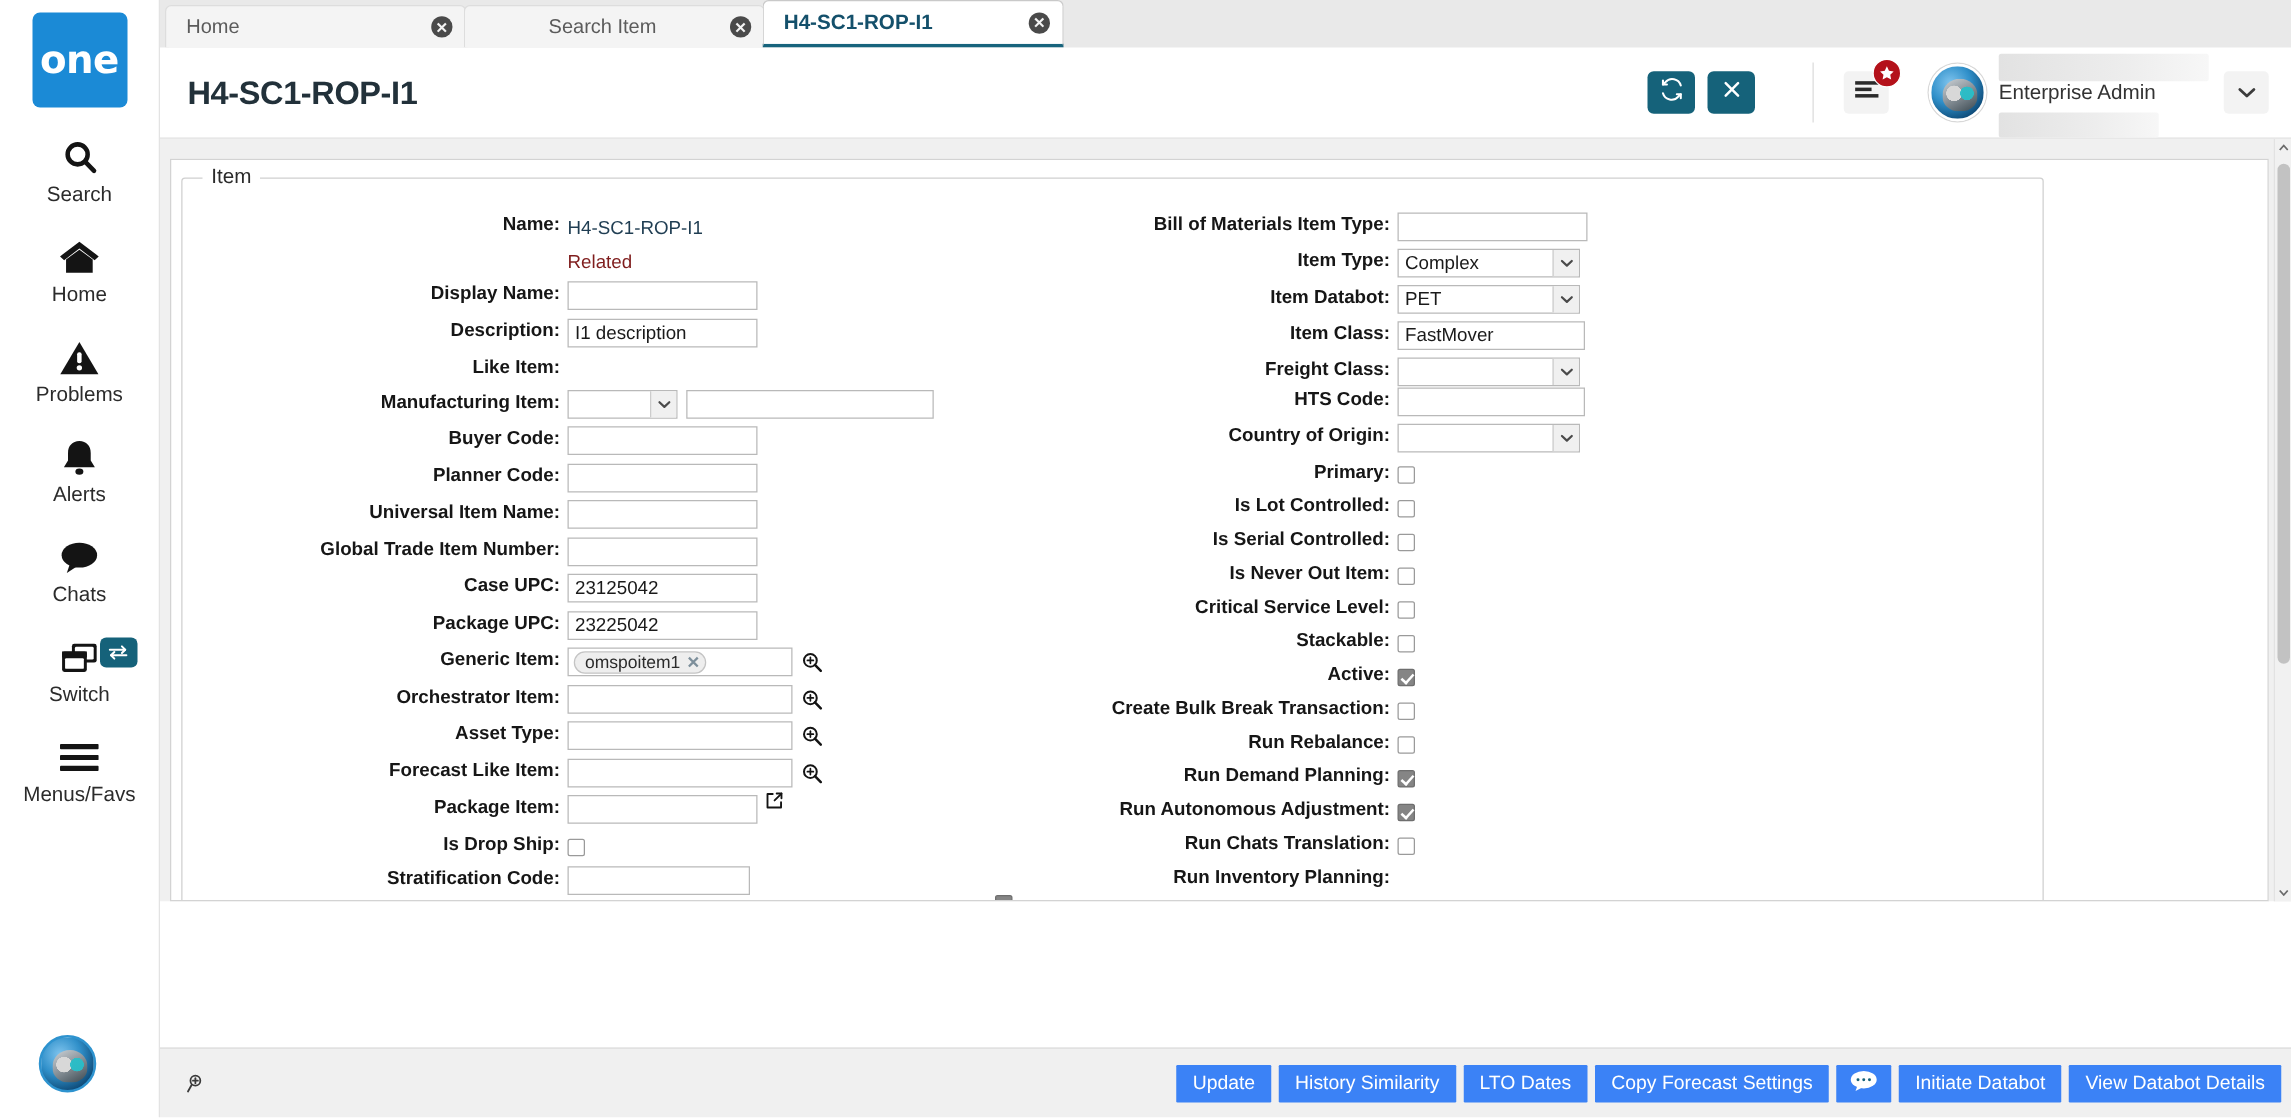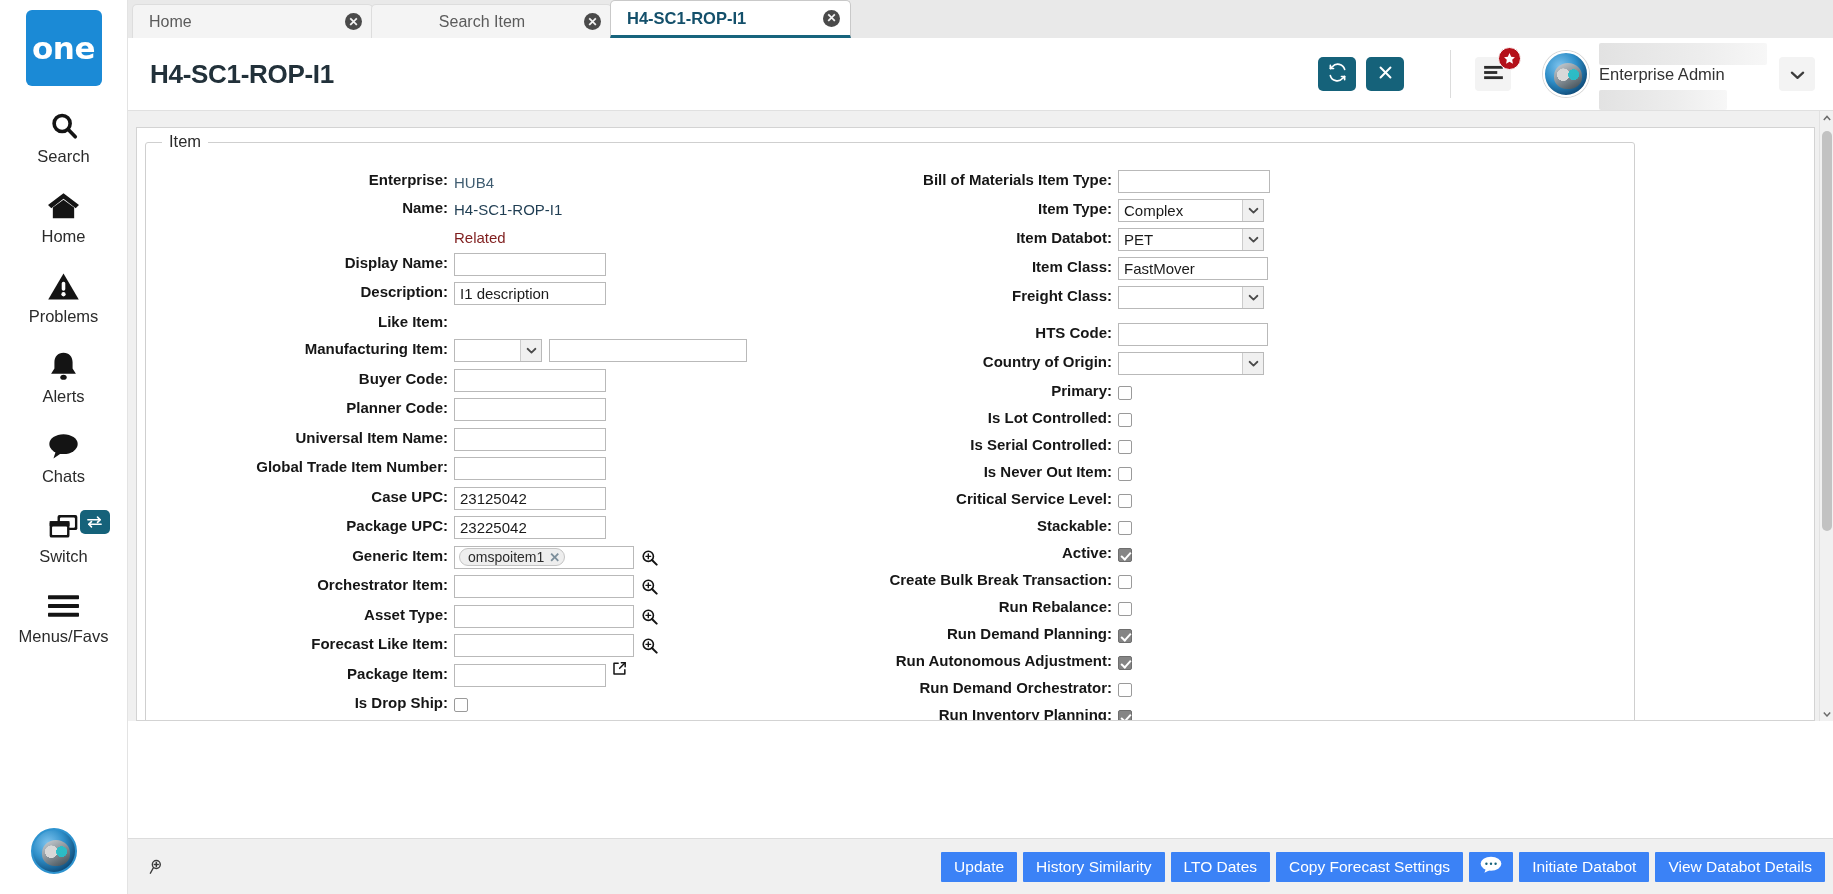--- a/index.html
+++ b/index.html
@@ -637,26 +637,20 @@
       </span>
     </div>
   </div>
 
   <div id="content">
     <div id="panel">
       <div id="fieldset">
         <div id="fieldset-legend">Item</div>
         <div class="col" id="col-left">
             <div class="frow">
-              <div class="flabel">Enterprise:</div>
-              <div class="fval">
-                <span class="fstatic">HUB4</span>
-              </div>
-            </div>
-            <div class="frow">
               <div class="flabel">Name:</div>
               <div class="fval">
                 <span class="fstatic" style="color: rgb(31, 61, 82);">H4-SC1-ROP-I1</span>
               </div>
             </div>
             <div class="frow">
               <div class="flabel"></div>
               <div class="fval">
                 <span class="flink">Related</span>
               </div>
@@ -847,21 +841,21 @@
                   </span>
                 </div>
               </div>
             </div>
             <div class="frow" style="margin-bottom: 5px;">
               <div class="flabel">Item Class:</div>
               <div class="fval">
                 <input type="text" class="ftext" value="FastMover" style="width: 150px;">
               </div>
             </div>
-            <div class="frow" style="margin-bottom: 13px;">
+            <div class="frow" style="margin-bottom: 0;">
               <div class="flabel">Freight Class:</div>
               <div class="fval">
                 <div class="fselect" style="width: 146px;">
                   <span></span>
                   <span class="caret">
                     <svg width="11" height="7" viewBox="0 0 12 8" fill="none" stroke="#4a4a4a" stroke-width="2" stroke-linecap="round" stroke-linejoin="round">
                       <polyline points="1.5,2 6,6.3 10.5,2"></polyline>
                     </svg>
                   </span>
                 </div>
@@ -946,26 +940,26 @@
                 <span class="fcheck checked"></span>
               </div>
             </div>
             <div class="frow" style="margin-bottom: 5px;">
               <div class="flabel">Run Autonomous Adjustment:</div>
               <div class="fval">
                 <span class="fcheck checked"></span>
               </div>
             </div>
             <div class="frow" style="margin-bottom: 5px;">
-              <div class="flabel">Run Demand Orchestrator:</div>
+              <div class="flabel">Run Chats Translation:</div>
               <div class="fval">
                 <span class="fcheck"></span>
               </div>
             </div>
-            <div class="frow" style="margin-bottom: 5px;">
+            <div class="frow" style="margin-bottom: 5px; flex-direction: column;">
               <div class="flabel">Run Inventory Planning:</div>
               <div class="fval">
                 <span class="fcheck checked"></span>
               </div>
             </div>
           </div>
       </div>
     </div>
   </div>
 

